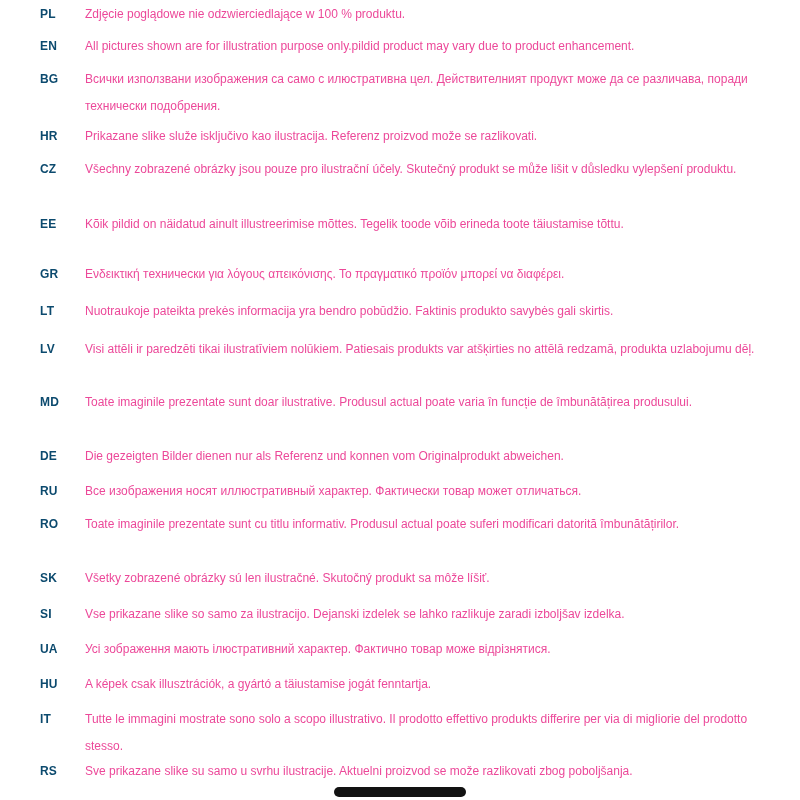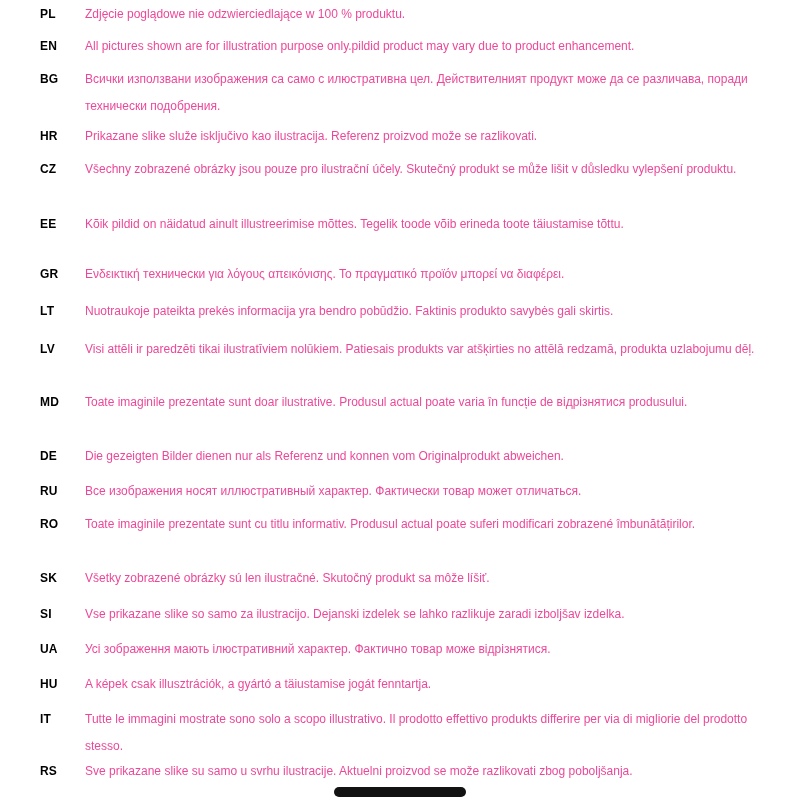--- a/index.html
+++ b/index.html
@@ -22,21 +22,21 @@
     width: 800px;
   }
   .code {
     position: absolute;
     left: 40px;
     top: 0;
     width: 38px;
     font-size: 12px;
     font-weight: bold;
     line-height: 27px;
-    color: #000000;
+    color: #0c4a6e;
     letter-spacing: 0.2px;
   }
   .text {
     position: absolute;
     left: 85px;
     top: 0;
     width: 680px;
     font-size: 12px;
     line-height: 27px;
     color: #ec4899;
@@ -96,36 +96,36 @@
     <span class="text">Nuotraukoje pateikta prekės informacija yra bendro pobūdžio. Faktinis produkto savybės gali skirtis.</span>
   </div>
 
   <div class="row" style="top: 336px;">
     <span class="code">LV</span>
     <span class="text">Visi attēli ir paredzēti tikai ilustratīviem nolūkiem. Patiesais produkts var atšķirties no attēlā redzamā, produkta uzlabojumu dēļ.</span>
   </div>
 
   <div class="row" style="top: 389px;">
     <span class="code">MD</span>
-    <span class="text">Toate imaginile prezentate sunt doar ilustrative. Produsul actual poate varia în funcție de відрізнятися produsului.</span>
+    <span class="text">Toate imaginile prezentate sunt doar ilustrative. Produsul actual poate varia în funcție de îmbunătățirea produsului.</span>
   </div>
 
   <div class="row" style="top: 443px;">
     <span class="code">DE</span>
     <span class="text">Die gezeigten Bilder dienen nur als Referenz und konnen vom Originalprodukt abweichen.</span>
   </div>
 
   <div class="row" style="top: 478px;">
     <span class="code">RU</span>
     <span class="text">Все изображения носят иллюстративный характер. Фактически товар может отличаться.</span>
   </div>
 
   <div class="row" style="top: 511px;">
     <span class="code">RO</span>
-    <span class="text">Toate imaginile prezentate sunt cu titlu informativ. Produsul actual poate suferi modificari zobrazené îmbunătățirilor.</span>
+    <span class="text">Toate imaginile prezentate sunt cu titlu informativ. Produsul actual poate suferi modificari datorită îmbunătățirilor.</span>
   </div>
 
   <div class="row" style="top: 565px;">
     <span class="code">SK</span>
     <span class="text">Všetky zobrazené obrázky sú len ilustračné. Skutočný produkt sa môže líšiť.</span>
   </div>
 
   <div class="row" style="top: 601px;">
     <span class="code">SI</span>
     <span class="text">Vse prikazane slike so samo za ilustracijo. Dejanski izdelek se lahko razlikuje zaradi izboljšav izdelka.</span>

